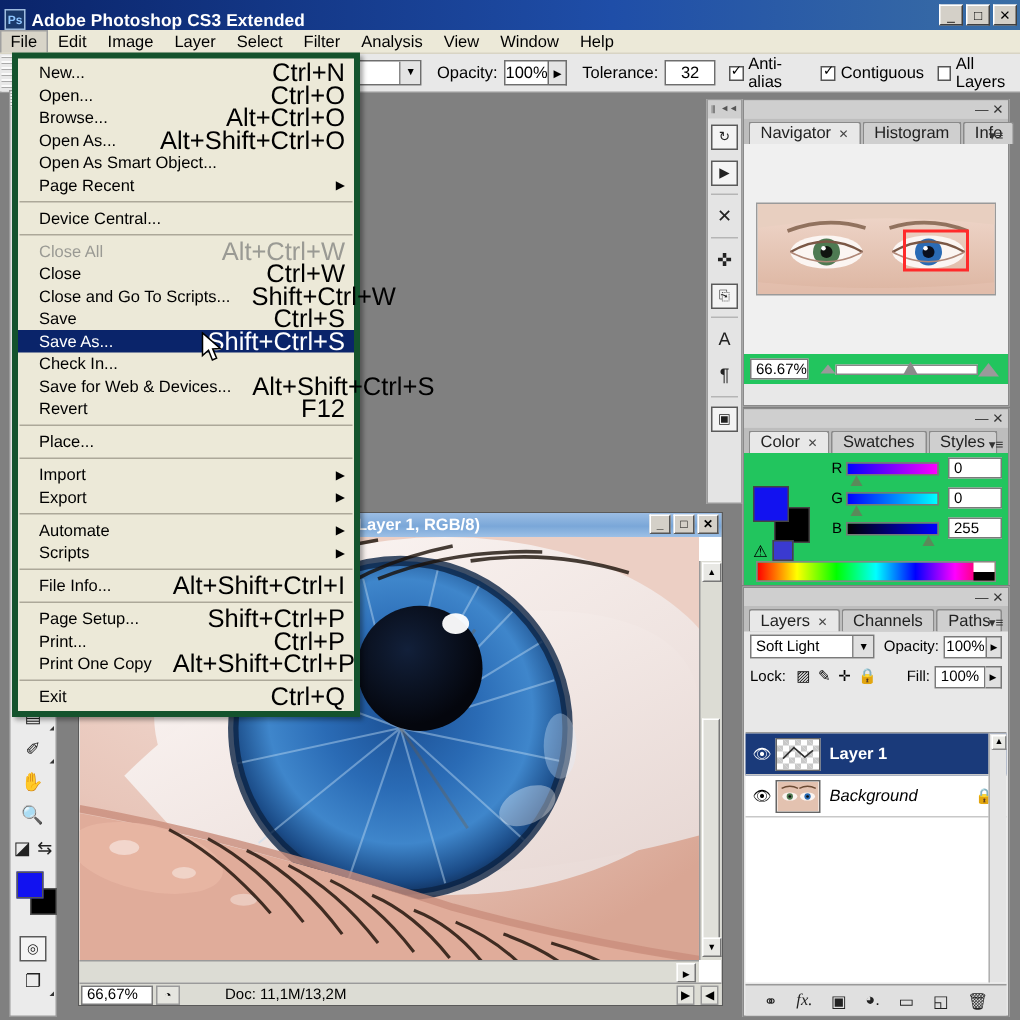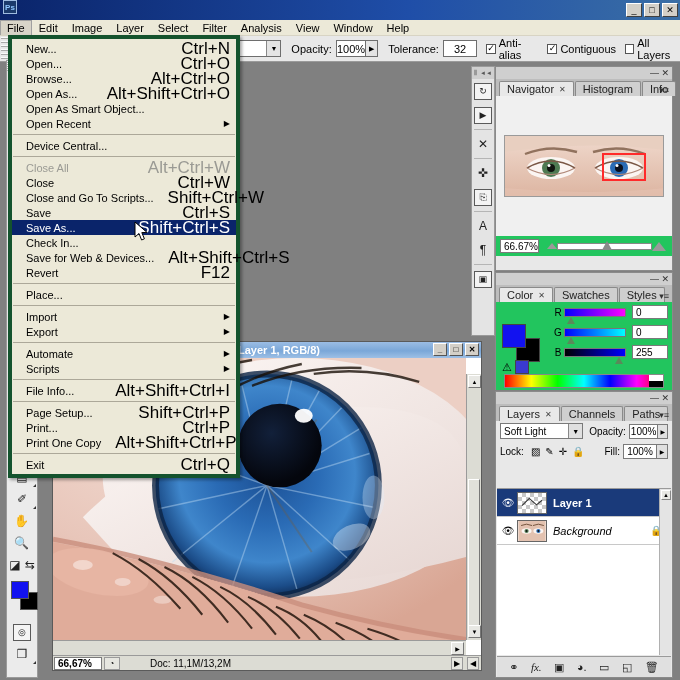--- a/index.html
+++ b/index.html
@@ -10,21 +10,21 @@
     font-size:11px;
     background:#808080;
     -webkit-font-smoothing:none;
   }
   #app { position:relative; width:680px; height:680px; }
 
   
   .titlebar {
     position:absolute; left:0; top:0; width:680px; height:20px;
     background:linear-gradient(to right,#0a246a 0%,#1f4ea8 60%,#3a6ea5 100%);
-    display:flex; align-items:flex-start; color:#fff;
+    display:flex; align-items:flex-end; color:#fff;
   }
   .ps-logo {
     width:14px; height:14px; margin-left:3px; margin-right:4px;
     background:#1b3a6b; border:1px solid #9fbce0;
     color:#8fc6ff; font-size:8px; font-weight:bold;
     display:flex; align-items:center; justify-content:center;
     font-family:"Liberation Sans", sans-serif;
   }
   .title-text { font-size:11.5px; font-weight:bold; letter-spacing:0.1px; }
   .win-btns { position:absolute; right:2px; top:3px; display:flex; gap:2px; }
@@ -134,21 +134,21 @@
              border-left:1px solid #9a9a9a; }
   .hscroll { position:absolute; left:0; right:15px; bottom:15px; height:15px; background:#dcdcd4;
              border-top:1px solid #9a9a9a; }
   .sb-btn { width:13px;height:13px;background:#e8e8e4;border:1px solid #fff;
             border-right-color:#777;border-bottom-color:#777;font-size:6px;
             display:flex;align-items:center;justify-content:center;margin:1px;}
   .sb-thumb { background:#e0e0da; border:1px solid #fff; border-right-color:#777;border-bottom-color:#777;}
   .statusbar { position:absolute; left:0; bottom:0; right:0; height:15px; background:#dcdcd4;
      border-top:1px solid #9a9a9a; display:flex; align-items:center; font-size:10px; }
   .sb-zoom { width:48px;height:13px;background:#fff;border:1px solid #7a7a7a;margin-left:1px;
-     display:flex;align-items:center;padding-left:3px;font-size:10px;font-weight:bold;}
+     display:flex;align-items:center;padding-left:3px;font-size:10px;}
   .sb-icon { width:16px;height:13px;border:1px solid #9a9a9a;background:#e6e6e0;margin-left:2px;
      display:flex;align-items:center;justify-content:center;font-size:8px;}
   .sb-doc { margin-left:30px; font-size:10px; }
 
   
   .eye-art { position:absolute; inset:0; }
 
   
   .dockstrip {
     position:absolute; left:471px; top:66px; width:24px; height:270px;
@@ -249,20 +249,21 @@
   
   .cursor { position:absolute; left:134px; top:221px; z-index:99; pointer-events:none; }
 </style>
 </head>
 <body>
 
 <div id="app">
 
   <div class="titlebar">
     <div class="ps-logo">Ps</div>
+    <div class="title-text">Adobe Photoshop CS3 Extended</div>
     <div class="win-btns">
       <div class="win-btn">_</div>
       <div class="win-btn">□</div>
       <div class="win-btn">✕</div>
     </div>
   </div>
 
   <div class="menubar">
     <div class="mi open">File</div>
     <div class="mi">Edit</div>
@@ -716,21 +717,21 @@
         <span class="acc">Alt+Ctrl+O</span>
       </div>
       <div class="dd-item">
         <span class="lbl">Open As...</span>
         <span class="acc">Alt+Shift+Ctrl+O</span>
       </div>
       <div class="dd-item">
         <span class="lbl">Open As Smart Object...</span>
       </div>
       <div class="dd-item">
-        <span class="lbl">Open Recent</span>
+        <span class="lbl">Page Recent</span>
         <span class="sub">▶</span>
       </div>
       <div class="dd-sep"></div>
       <div class="dd-item">
         <span class="lbl">Device Central...</span>
       </div>
       <div class="dd-sep"></div>
       <div class="dd-item dis">
         <span class="lbl">Close All</span>
         <span class="acc">Alt+Ctrl+W</span>

